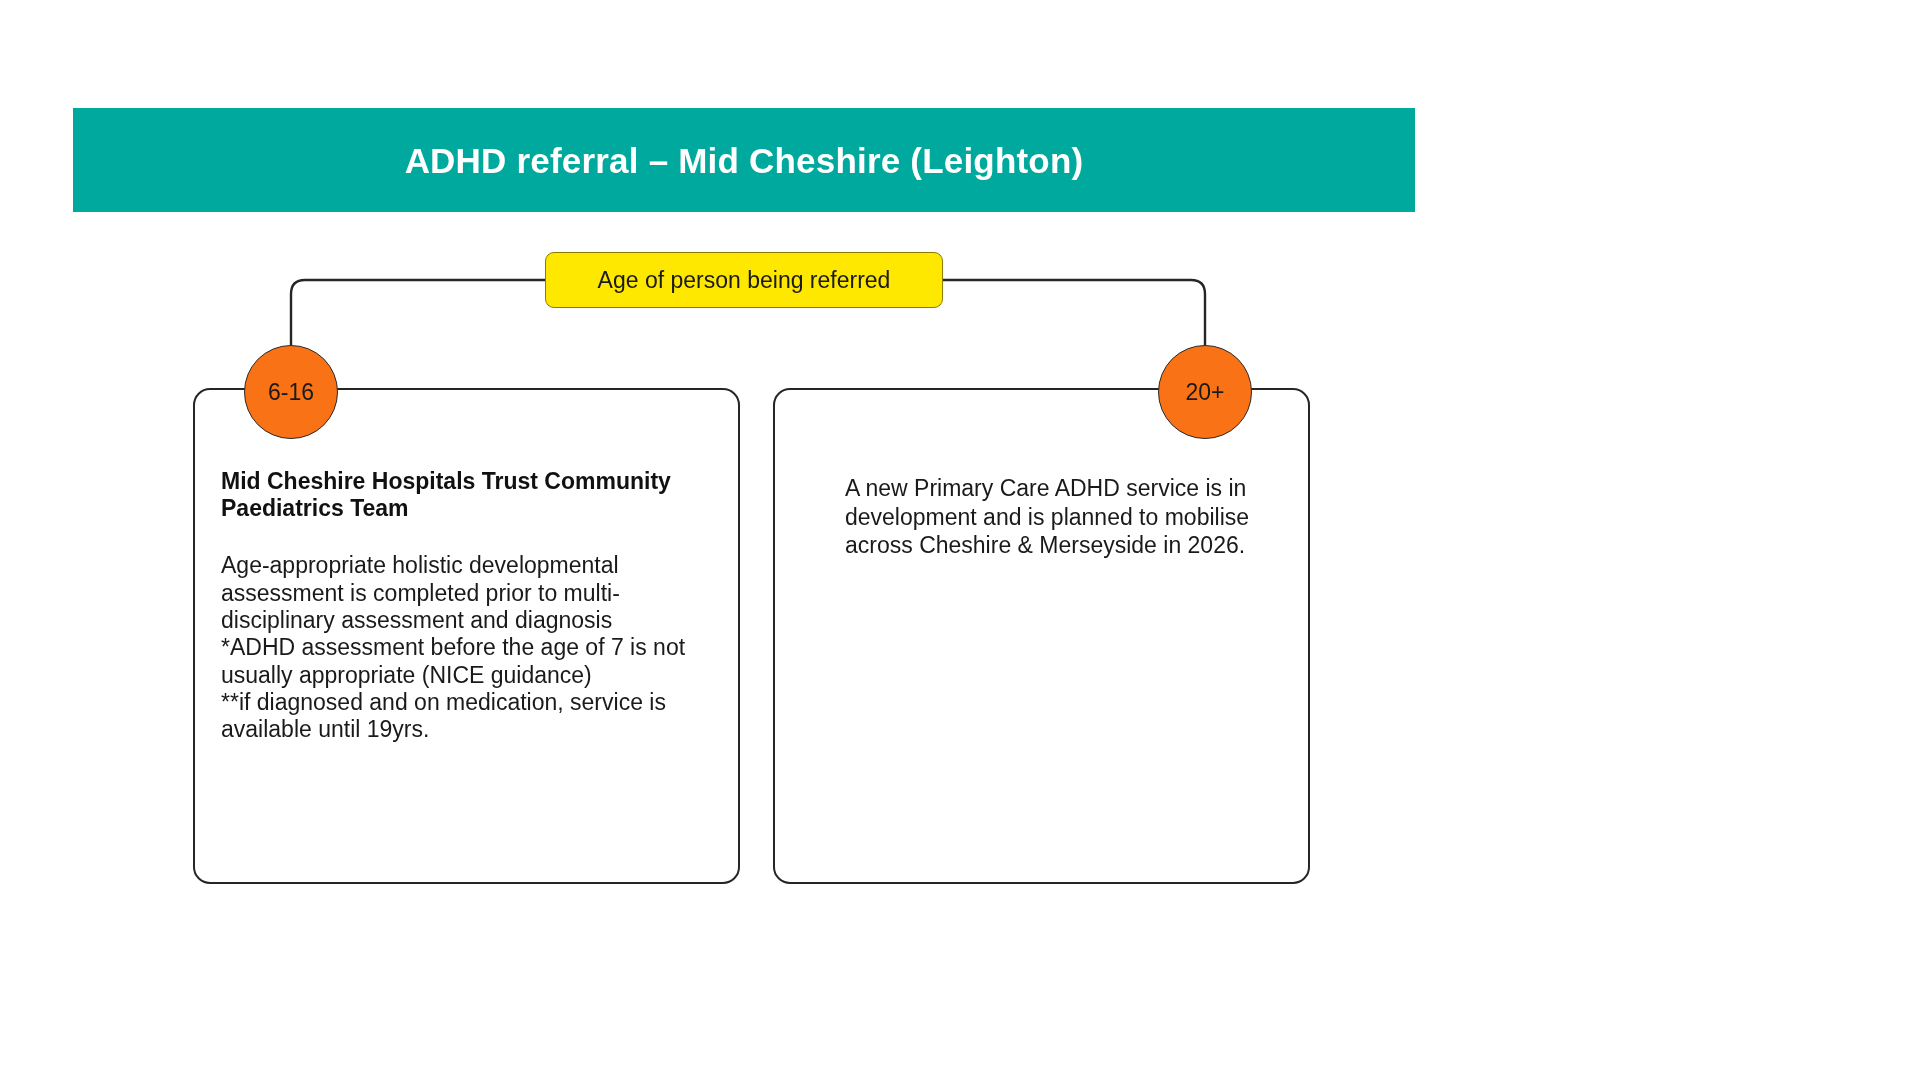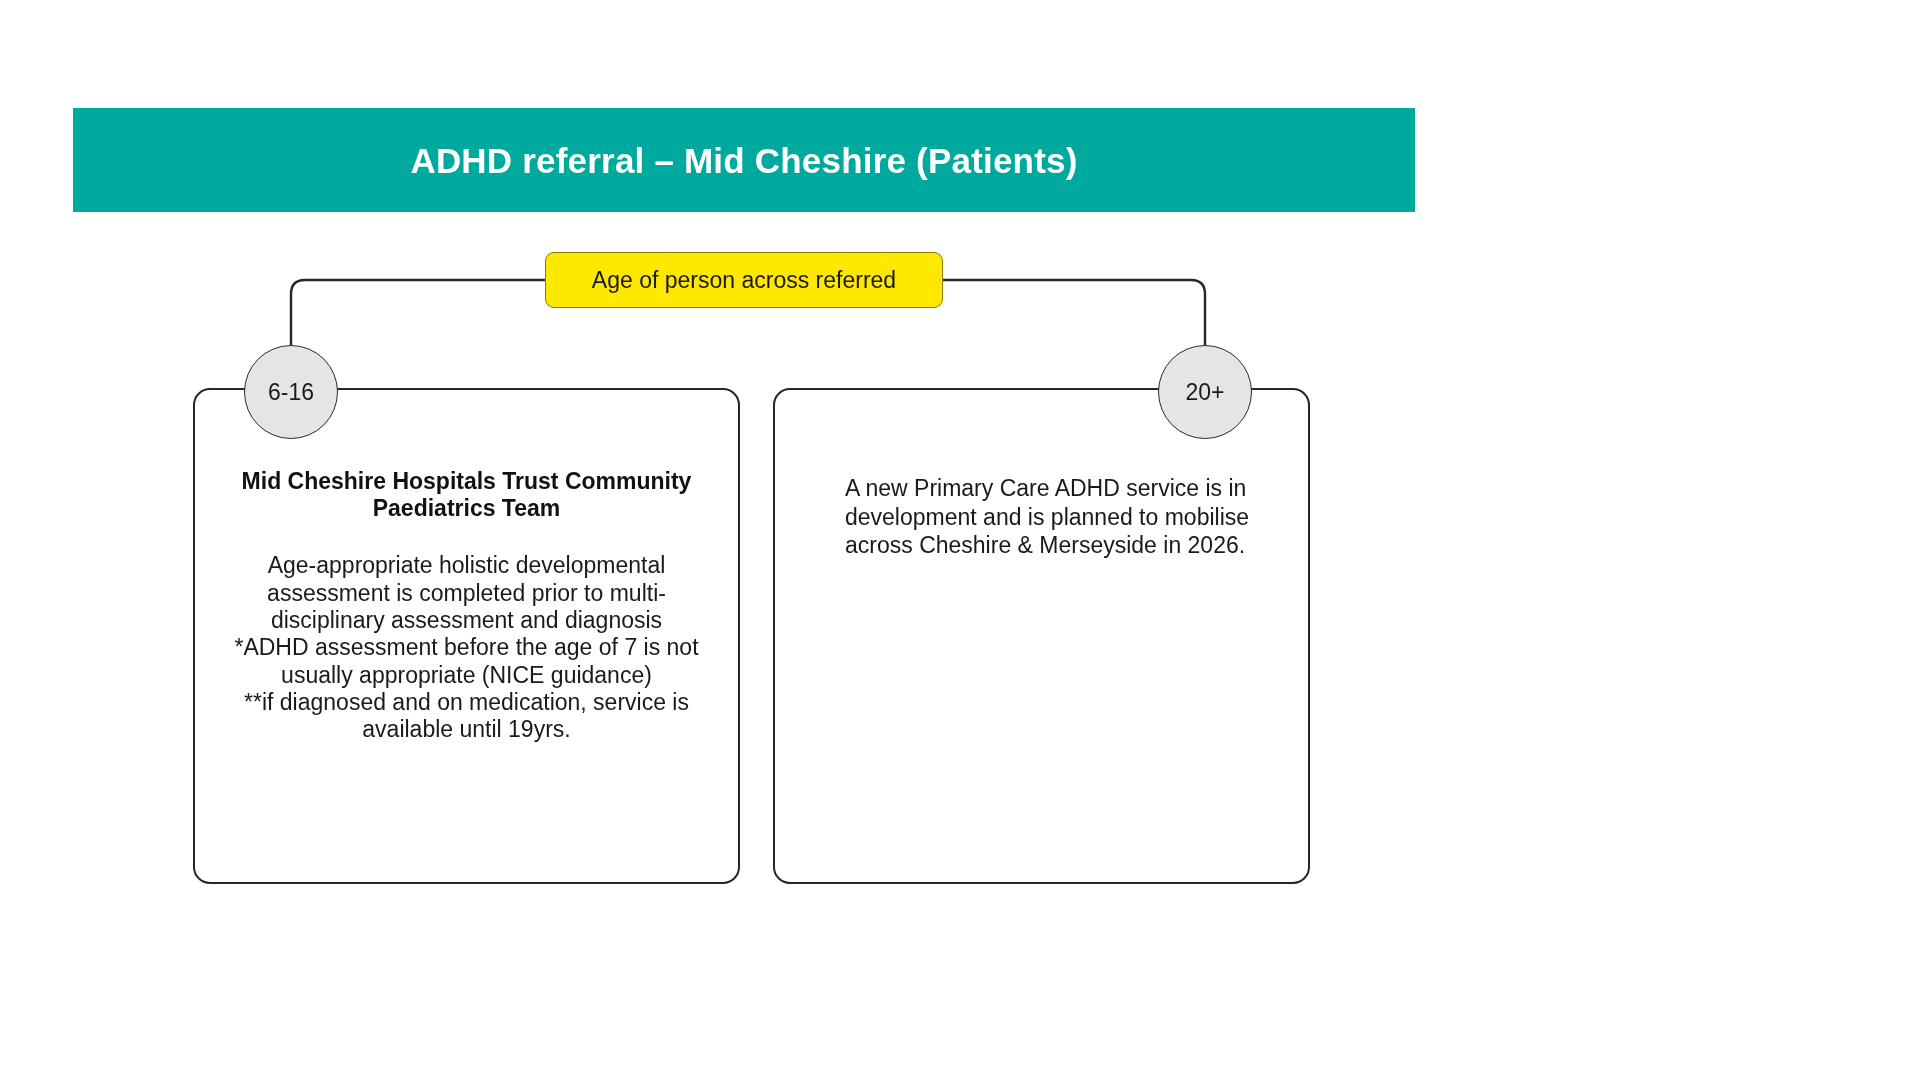--- a/index.html
+++ b/index.html
@@ -30,72 +30,72 @@
     background:var(--yellow,#ffe800);
     border:1.6px solid #8a7b00;border-radius:9px;
     display:flex;align-items:center;justify-content:center;
     box-sizing:border-box;z-index:5;
   }
   .decision-label{font-size:23px;color:#1a1a1a;white-space:nowrap;line-height:1;}
 
   
   .branch-circle{
     position:absolute;width:94px;height:94px;border-radius:50%;
-    background:#e5e5e5;border:1.7px solid #2b2b2b;
+    background:#f97316;border:1.7px solid #2b2b2b;
     display:flex;align-items:center;justify-content:center;
     z-index:6;box-sizing:border-box;
   }
   .branch-circle .lbl{font-size:23px;color:#1a1a1a;line-height:1;}
   #circle-left{left:244px;top:345px;}
   #circle-right{left:1158px;top:345px;}
 
   
   .panel{
     position:absolute;top:388px;height:496px;
     background:#ffffff;border:2.4px solid #262626;border-radius:17px;
     box-sizing:border-box;z-index:3;
   }
   #panel-left{left:193px;width:547px;}
   #panel-right{left:773px;width:537px;padding-left:37px;}
 
   .panel-inner{
     position:absolute;left:0;right:0;top:0;padding:0 26px;
   }
-  #panel-left .panel-inner{top:78px;text-align:center;}
+  #panel-left .panel-inner{top:78px;text-align:left;}
   #panel-right .panel-inner{top:84px;text-align:left;padding-left:70px;padding-right:40px;}
 
   .panel-heading{
     font-size:23px;font-weight:bold;color:#111;line-height:1.18;
     margin:0 0 30px 0;
   }
   .panel-para{
     font-size:23px;color:#1a1a1a;line-height:1.19;margin:0;
     white-space:pre-line;
   }
   #panel-right .panel-para{line-height:1.24;}
   #panel-right .panel-para + .panel-para{margin-top:28px;}
 </style>
 </head>
 <body>
 
 <div id="stage">
 
   <div class="header-bar">
-    <div class="header-title">ADHD referral – Mid Cheshire (Patients)</div>
+    <div class="header-title">ADHD referral – Mid Cheshire (Leighton)</div>
   </div>
 
   <svg class="wires" viewBox="0 0 1920 1080">
 
     <path d="M 545 280 L 305 280 Q 291 280 291 294 L 291 345" fill="none" stroke="#262626" stroke-width="2.4"></path>
 
     <path d="M 943 280 L 1191 280 Q 1205 280 1205 294 L 1205 345" fill="none" stroke="#262626" stroke-width="2.4"></path>
   </svg>
 
   <div class="decision-box">
-    <span class="decision-label">Age of person across referred</span>
+    <span class="decision-label">Age of person being referred</span>
   </div>
 
   <div class="panel" id="panel-left">
     <div class="panel-inner">
       <div class="panel-heading">Mid Cheshire Hospitals Trust Community Paediatrics Team</div>
       <p class="panel-para">Age-appropriate holistic developmental assessment is completed prior to multi-disciplinary assessment and diagnosis
 *ADHD assessment before the age of 7 is not usually appropriate (NICE guidance)
 **if diagnosed and on medication, service is available until 19yrs.</p>
     </div>
   </div>

